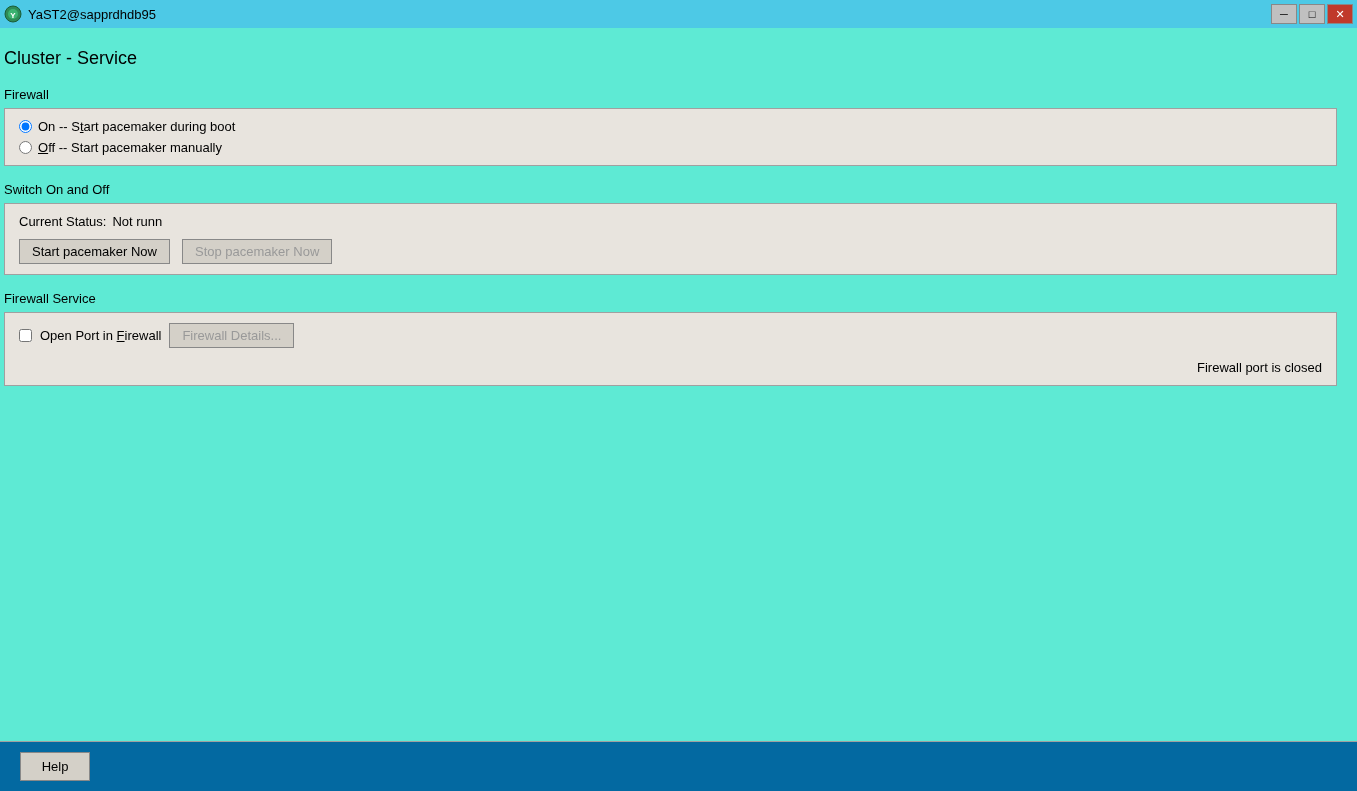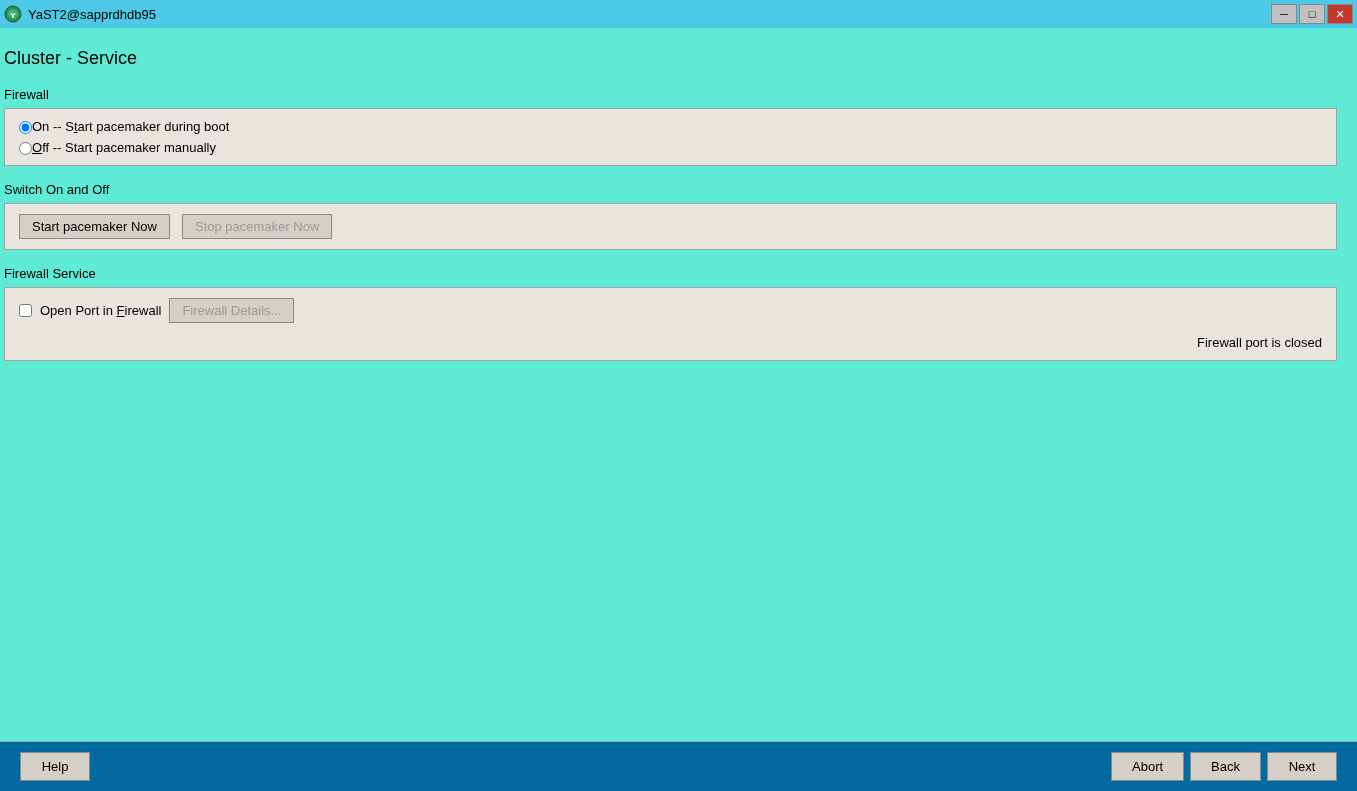--- a/index.html
+++ b/index.html
@@ -94,21 +94,22 @@
 
     .section-box {
       border: 1px solid #a0a0a0;
       background: #e8e4de;
       padding: 10px 14px;
       margin-bottom: 16px;
     }
 
     .radio-row {
       display: flex;
-      align-items: flex-end;
+      align-items: center;
+      gap: 6px;
       margin-bottom: 6px;
     }
 
     .radio-row:last-child {
       margin-bottom: 0;
     }
 
     .radio-row input[type="radio"] {
       margin: 0;
       cursor: pointer;
@@ -250,20 +251,24 @@
     <div class="radio-row">
       <input type="radio" name="booting" id="radio-off" style="">
       <label for="radio-off" class="radio-label">
         <span class="underline">O</span>ff -- Start pacemaker manually
       </label>
     </div>
   </div>
 
   <div class="section-label">Switch On and Off</div>
   <div class="section-box">
+    <div class="status-row">
+      <span class="status-label">Current Status:</span>
+      <span class="status-value">Not runn</span>
+    </div>
     <div class="buttons-row">
       <button class="btn">Start pacemaker Now</button>
       <button class="btn disabled" disabled="">Stop pacemaker Now</button>
     </div>
   </div>
 
   <div class="section-label">Firewall Service</div>
   <div class="section-box">
     <div class="checkbox-row">
       <input type="checkbox" id="open-port" style="">
@@ -275,20 +280,13 @@
     <div class="firewall-port-text">Firewall port is closed</div>
   </div>
 </div>
 
 <div class="bottom-bar">
   <div class="bottom-left">
     <button class="btn-bottom">
       <span>Help</span>
     </button>
   </div>
-  <div class="bottom-right">
-    <button class="btn-bottom">Abort</button>
-    <button class="btn-bottom">
-      <span>Back</span>
-    </button>
-    <button class="btn-bottom">Next</button>
-  </div>
 </div>
 
 </body></html>

